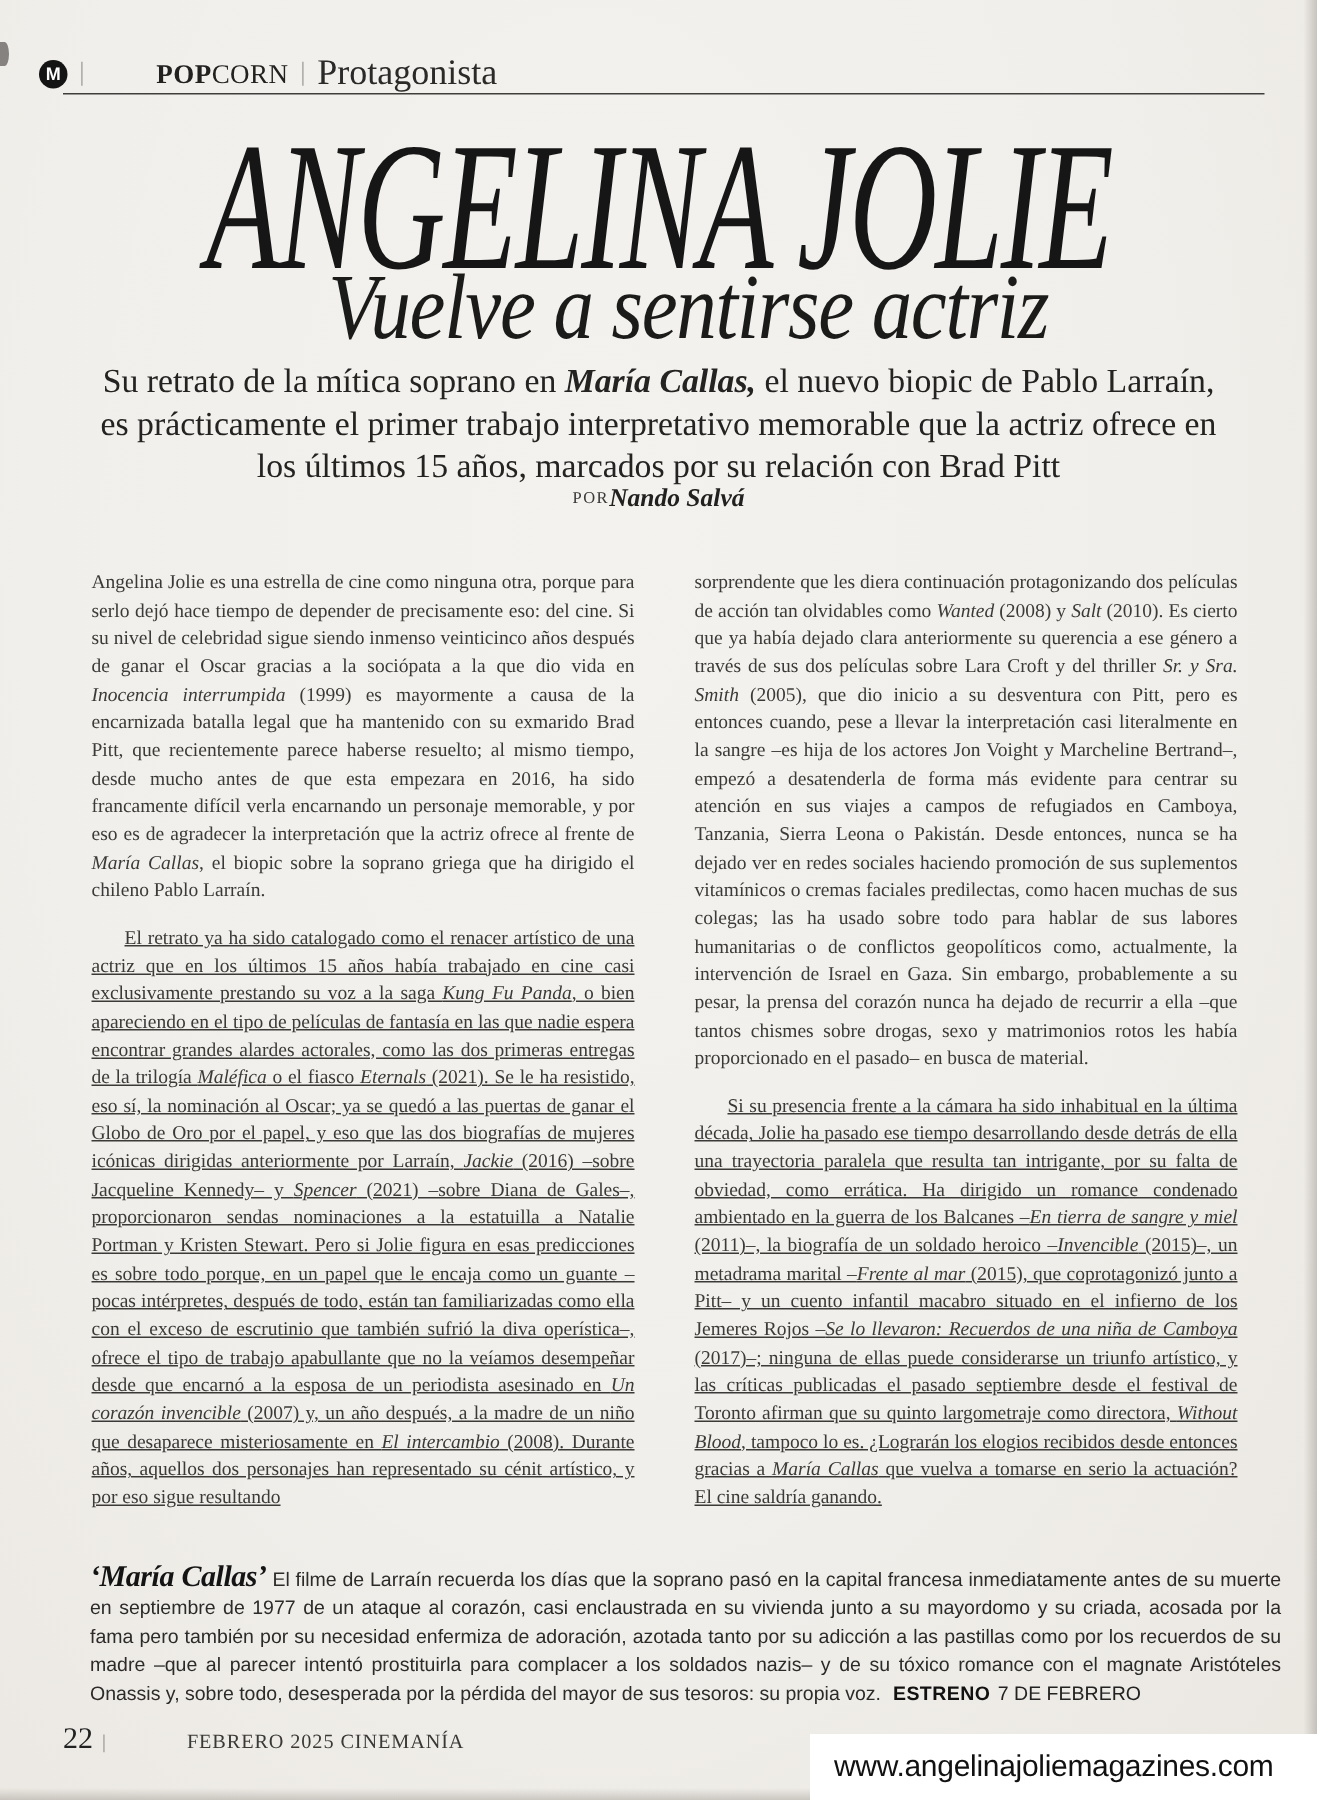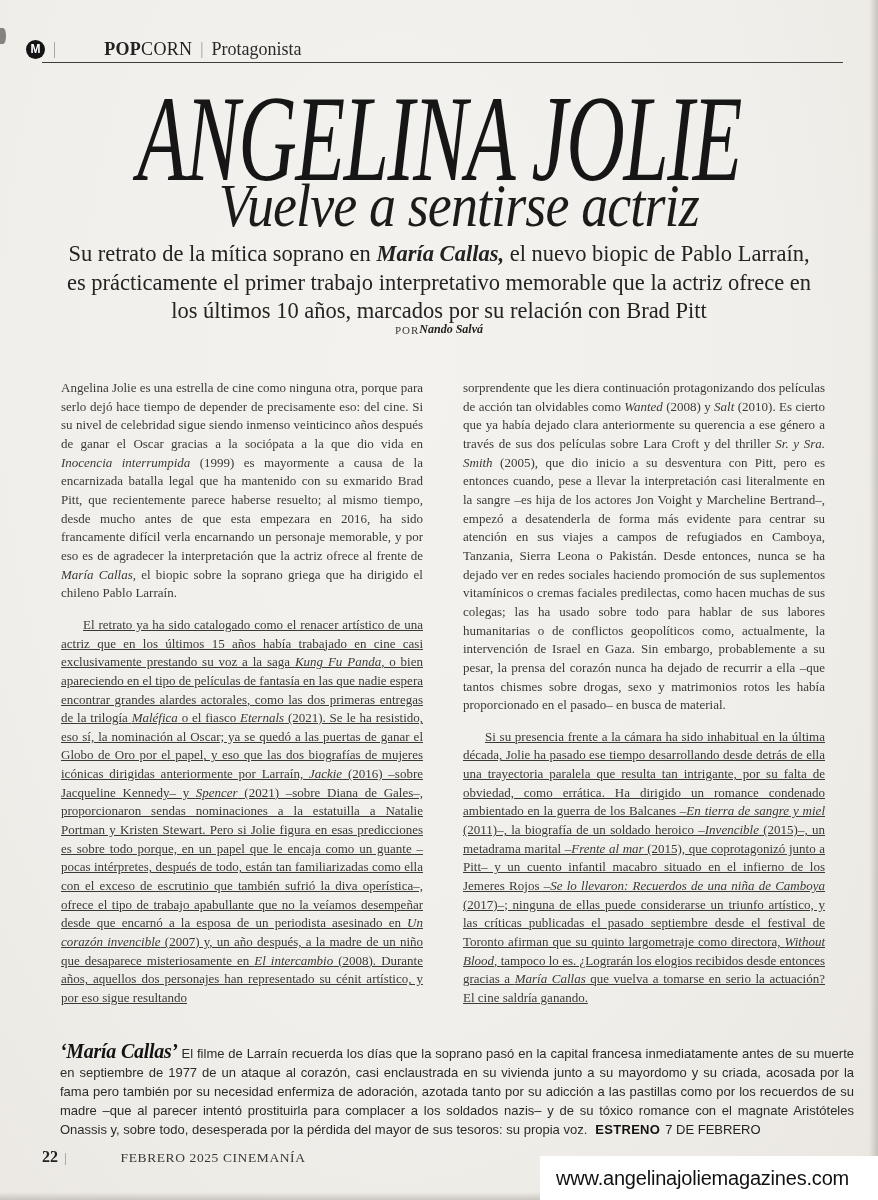--- a/index.html
+++ b/index.html
@@ -24,21 +24,21 @@
     width:19px;height:19px;border-radius:50%;
     background:#141414;color:#ffffff;
     display:flex;align-items:center;justify-content:center;
     font-family:"Liberation Sans", sans-serif;
     font-weight:bold;font-size:12px;line-height:1;
     margin-left:-16px;
   }
   .mast-divider{color:#9a9894;font-size:16px;margin:0 8px;font-weight:400;transform:scaleY(1.1);}
   .mast-section{font-size:18px;color:#222120;letter-spacing:0.3px;margin-left:40px;}
   .mast-section .b{font-weight:bold;}
-  .mast-sub{font-size:18px;color:#2b2a29;}
+  .mast-sub{font-size:24px;color:#2b2a29;}
 
   
   .title-row{position:absolute;top:78px;left:0;width:100%;display:flex;justify-content:center;}
   .headline{
     font-size:116px;line-height:1;font-style:italic;font-weight:400;
     color:#161616;white-space:nowrap;margin:0;
     transform:scale(0.70,1.05);transform-origin:center top;
     letter-spacing:-2px;
   }
   .subtitle-row{position:absolute;top:174px;left:0;width:100%;display:flex;justify-content:center;padding-left:20px;}
@@ -53,21 +53,21 @@
   .deck{
     position:absolute;top:240px;left:64px;width:750px;margin:0;
     font-size:22.5px;line-height:28.5px;text-align:center;color:#242322;
   }
   .byline{
     position:absolute;top:322px;left:0;width:100%;
     display:flex;justify-content:center;align-items:center;
     color:#22211f;
   }
   .byline .por{font-size:11px;letter-spacing:1px;color:#3a3938;}
-  .byline .author{font-size:12px;font-weight:bold;font-style:italic;margin-left:0;}
+  .byline .author{font-size:17px;font-weight:bold;font-style:italic;margin-left:0;}
 
   
   .columns{
     position:absolute;top:366px;left:48px;width:790px;
     display:flex;gap:14px;
   }
   .col{flex:1 1 0;}
   .col p{
     margin:13px;font-size:13px;line-height:18.65px;
     text-align:justify;color:#3b3a38;
@@ -88,21 +88,21 @@
     letter-spacing:-0.3px;
   }
   .estreno{font-weight:bold;color:#111;margin-left:8px;letter-spacing:0.3px;}
   .estreno-date{margin-left:5px;color:#222;}
 
   
   .page-footer{
     position:absolute;top:1148px;left:42px;
     display:flex;align-items:baseline;color:#33322f;
   }
-  .page-footer .num{font-weight:bold;font-size:16px;color:#222;}
+  .page-footer .num{font-weight:normal;font-size:20px;color:#222;}
   .page-footer .sep{margin:0 6px;color:#8a8884;font-size:13px;}
   .page-footer .issue{font-size:13.5px;letter-spacing:0.6px;color:#3a3936;margin-left:48px;}
 
   
   .watermark{
     position:absolute;left:540px;top:1156px;right:0;bottom:0;
     background:#ffffff;z-index:10;
     display:flex;align-items:center;
     font-family:Liberation Sans, sans-serif;
     font-size:20px;color:#111111;letter-spacing:-0.2px;
@@ -136,21 +136,21 @@
     <span class="mast-sub">Protagonista</span>
   </div>
 
   <div class="title-row">
     <h1 class="headline">ANGELINA JOLIE</h1>
   </div>
   <div class="subtitle-row">
     <h2 class="subhead">Vuelve a sentirse actriz</h2>
   </div>
 
-  <p class="deck"><span>Su retrato de la mítica soprano en </span><span class="seg-bi">María Callas,</span><span> el nuevo biopic de Pablo Larraín, es prácticamente el primer trabajo interpretativo memorable que la actriz ofrece en los últimos 10 años, marcados por su relación con Brad Pitt</span></p>
+  <p class="deck"><span>Su retrato de la mítica soprano en </span><span class="seg-bi">María Callas,</span><span> el nuevo biopic de Pablo Larraín, es prácticamente el primer trabajo interpretativo memorable que la actriz ofrece en los últimos 15 años, marcados por su relación con Brad Pitt</span></p>
 
   <div class="byline">
     <span class="por">POR</span>
     <span class="author">Nando Salvá</span>
   </div>
 
   <div class="columns">
     <div class="col">
       <p><span>Angelina Jolie es una estrella de cine como ninguna otra, porque para serlo dejó hace tiempo de depender de precisamente eso: del cine. Si su nivel de celebridad sigue siendo inmenso veinticinco años después de ganar el Oscar gracias a la sociópata a la que dio vida en </span><span class="seg-i">Inocencia interrumpida</span><span> (1999) es mayormente a causa de la encarnizada batalla legal que ha mantenido con su exmarido Brad Pitt, que recientemente parece haberse resuelto; al mismo tiempo, desde mucho antes de que esta empezara en 2016, ha sido francamente difícil verla encarnando un personaje memorable, y por eso es de agradecer la interpretación que la actriz ofrece al frente de </span><span class="seg-i">María Callas</span><span>, el biopic sobre la soprano griega que ha dirigido el chileno Pablo Larraín.</span></p>
       <p class="indent"><span>El retrato ya ha sido catalogado como el renacer artístico de una actriz que en los últimos 15 años había trabajado en cine casi exclusivamente prestando su voz a la saga </span><span class="seg-i">Kung Fu Panda</span><span>, o bien apareciendo en el tipo de películas de fantasía en las que nadie espera encontrar grandes alardes actorales, como las dos primeras entregas de la trilogía </span><span class="seg-i">Maléfica</span><span> o el fiasco </span><span class="seg-i">Eternals</span><span> (2021). Se le ha resistido, eso sí, la nominación al Oscar; ya se quedó a las puertas de ganar el Globo de Oro por el papel, y eso que las dos biografías de mujeres icónicas dirigidas anteriormente por Larraín, </span><span class="seg-i">Jackie</span><span> (2016) –sobre Jacqueline Kennedy– y </span><span class="seg-i">Spencer</span><span> (2021) –sobre Diana de Gales–, proporcionaron sendas nominaciones a la estatuilla a Natalie Portman y Kristen Stewart. Pero si Jolie figura en esas predicciones es sobre todo porque, en un papel que le encaja como un guante –pocas intérpretes, después de todo, están tan familiarizadas como ella con el exceso de escrutinio que también sufrió la diva operística–, ofrece el tipo de trabajo apabullante que no la veíamos desempeñar desde que encarnó a la esposa de un periodista asesinado en </span><span class="seg-i">Un corazón invencible</span><span> (2007) y, un año después, a la madre de un niño que desaparece misteriosamente en </span><span class="seg-i">El intercambio</span><span> (2008). Durante años, aquellos dos personajes han representado su cénit artístico, y por eso sigue resultando</span></p>

